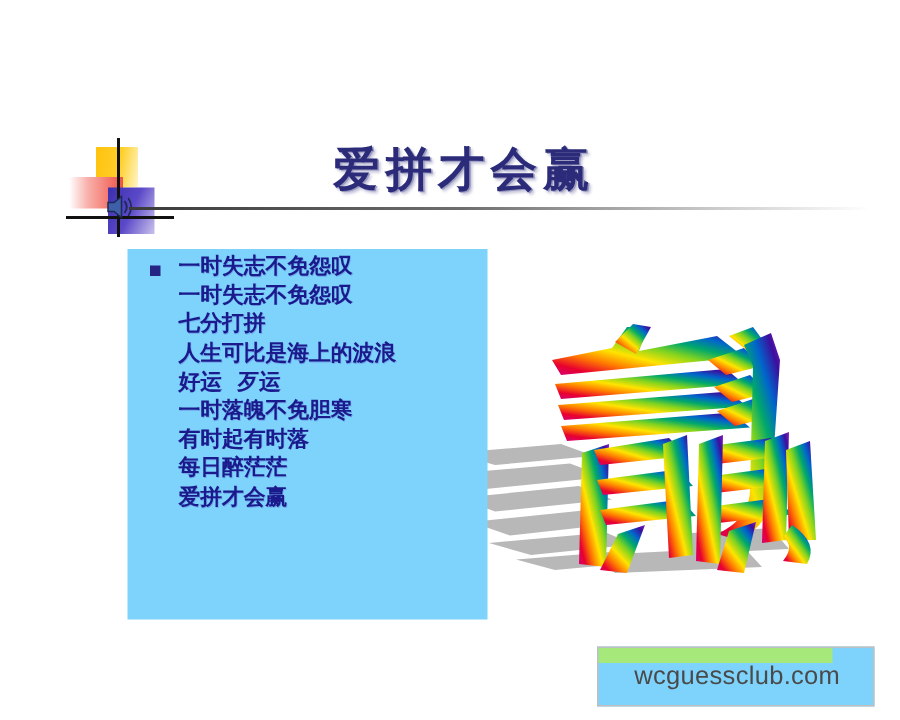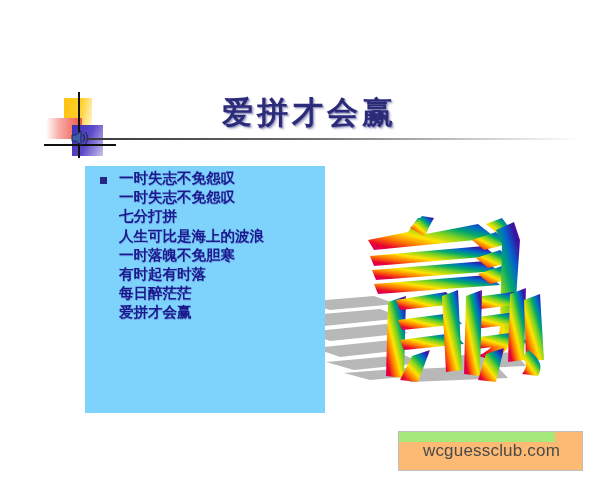--- a/index.html
+++ b/index.html
@@ -137,21 +137,21 @@
     text-shadow: 0.5px 0.5px 0 rgba(90,90,200,0.35);
   }
 
   
   .watermark {
     position: absolute;
     left: 398px;
     top: 431px;
     width: 185px;
     height: 40px;
-    background: #fdba74;
+    background: #7dd3fc;
     border: 1px solid #bfbfbf;
     box-sizing: border-box;
   }
   .watermark-strip {
     position: absolute;
     left: 0px;
     top: 0px;
     width: 156px;
     height: 10px;
     background: #a6e97a;
@@ -256,20 +256,21 @@
     </svg>
   </div>
 
   <div class="lyric-box">
     <div class="lyric-bullet"></div>
     <div class="lyric-lines">
       <div class="lyric-line">一时失志不免怨叹</div>
       <div class="lyric-line">一时失志不免怨叹</div>
       <div class="lyric-line">七分打拼</div>
       <div class="lyric-line">人生可比是海上的波浪</div>
+      <div class="lyric-line">好运  歹运</div>
       <div class="lyric-line">一时落魄不免胆寒</div>
       <div class="lyric-line">有时起有时落</div>
       <div class="lyric-line">每日醉茫茫</div>
       <div class="lyric-line">爱拼才会赢</div>
     </div>
   </div>
 
   <div class="watermark">
     <div class="watermark-strip"></div>
     <div class="watermark-text">wcguessclub.com</div>

